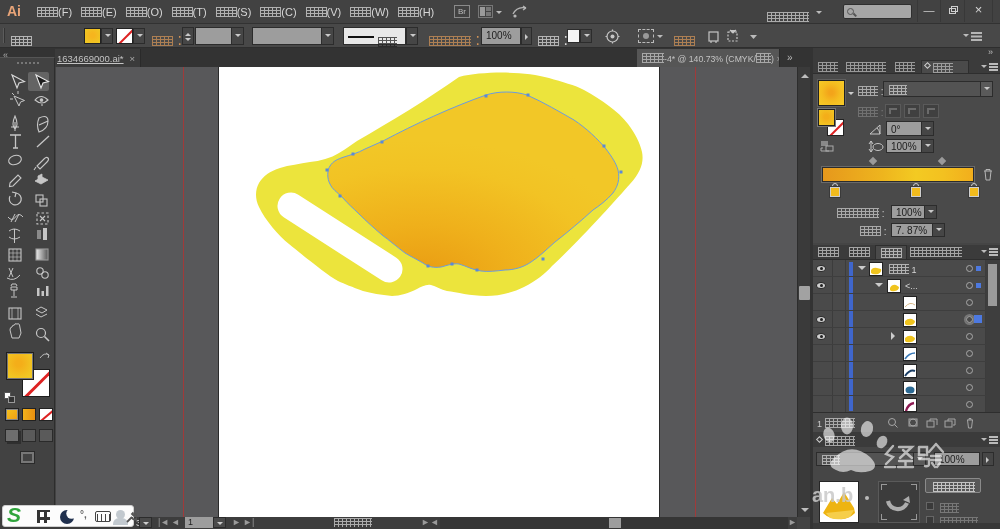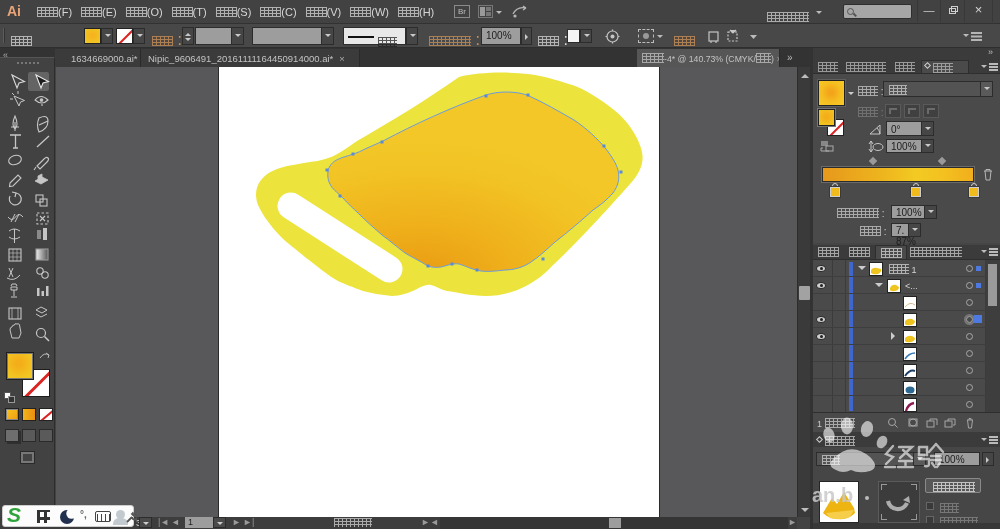--- a/index.html
+++ b/index.html
@@ -110,22 +110,21 @@
           <path d="M22 1 l3 3 3 -3" fill="#c5c5c5"></path>
         </g>
         <path d="M42 6 h7 l-3.5 4 z" fill="#bbb"></path>
       </svg>
   <div class="abs" style="left:963px;top:10px;border:3px solid transparent;border-top-color:#bbb;"></div>
   <div class="abs" style="left:971px;top:8px;width:11px;height:1.5px;background:#b5b5b5;box-shadow:0 3.5px 0 #b5b5b5,0 7px 0 #b5b5b5;"></div>
 </div>
 
 <div class="abs" id="tabbar" style="left:0;top:48px;width:1000px;height:19px;background:#333;color:#c3c3c3;font-size:9.5px;">
   <span class="abs" style="left:3px;top:2px;color:#aaa;font-size:9px;">«</span>
-  <div class="abs tab" style="left:55px;width:86px;background:#3b3b3b;"><span class="tt" style="margin-left:16px;">1634669000.ai*</span><span class="tx">×</span></div>
-  <div class="abs tab" style="left:141px;width:219px;background:#3b3b3b;"><span class="tt">Nipic_9606491_20161111164450914000.ai*</span><span class="tx">×</span></div>
+  <div class="abs tab" style="left:55px;width:86px;background:#3b3b3b;"><span class="tt" style="margin-left:2px;text-decoration:underline;">1634669000.ai*</span><span class="tx">×</span></div>
   <div class="abs tab" style="left:637px;width:143px;background:#565656;font-size:8.7px;"><span class="tt" style="margin-left:5px;"><i class="hz" style="width:22px"></i>-4* @ 140.73% (CMYK/<i class="hz" style="width:15px"></i>)</span><span class="tx" style="margin-left:3px;">×</span></div>
   <span class="abs" style="left:787px;top:4px;color:#bbb;font-size:10px;">»</span>
 </div>
 
 <div class="abs" id="tools" style="left:0;top:57px;width:55px;height:472px;background:#424242;border-right:1px solid #2d2d2d;border-top:1px solid #555;">
   <div class="abs" style="left:17px;top:4px;width:22px;height:2px;background-image:repeating-linear-gradient(to right,#777 0 2px,transparent 2px 4px);"></div>
   <svg class="abs" style="left:0;top:7px;" width="55" height="282" viewBox="0 0 55 282">
     <defs>
           <linearGradient id="tg1">
             <stop offset="0" stop-color="#eee"></stop>
@@ -324,21 +323,21 @@
     </svg>
 <div class="abs stop" style="left:829px;top:184px;"></div>
 <div class="abs stop" style="left:910px;top:184px;"></div>
 <div class="abs stop" style="left:968px;top:184px;"></div>
 <span class="abs" style="left:837px;top:208px;color:#c9c9c9;font-size:10px;"><i class="hz" style="width:42px"></i> :</span>
 <div class="dd" style="left:891px;top:205px;width:46px;height:14px;">
       <span style="position:absolute;left:4px;top:1px;">100%</span>
       <span class="da"></span>
     </div>
 <span class="abs" style="left:860px;top:226px;color:#c9c9c9;font-size:10px;"><i class="hz" style="width:21px"></i> :</span>
-<div class="dd" style="left:891px;top:223px;width:30px;height:14px;">
+<div class="dd" style="left:891px;top:223px;width:54px;height:14px;">
       <span style="position:absolute;left:4px;top:1px;">7. 87%</span>
       <span class="da"></span>
     </div>
 
 <div class="abs" style="left:813px;top:245px;width:187px;height:14px;background:#3b3b3b;">
   <i class="hz abs" style="left:5px;top:2px;width:21px;color:#c9c9c9;"></i>
   <i class="hz abs" style="left:36px;top:2px;width:21px;color:#c9c9c9;"></i>
   <div class="abs" style="left:62px;top:0;width:32px;height:14px;background:#4a4a4a;border:1px solid #2e2e2e;border-bottom:none;">
         <i class="hz abs" style="left:5px;top:2px;width:21px;color:#d5d5d5;"></i>
       </div>

